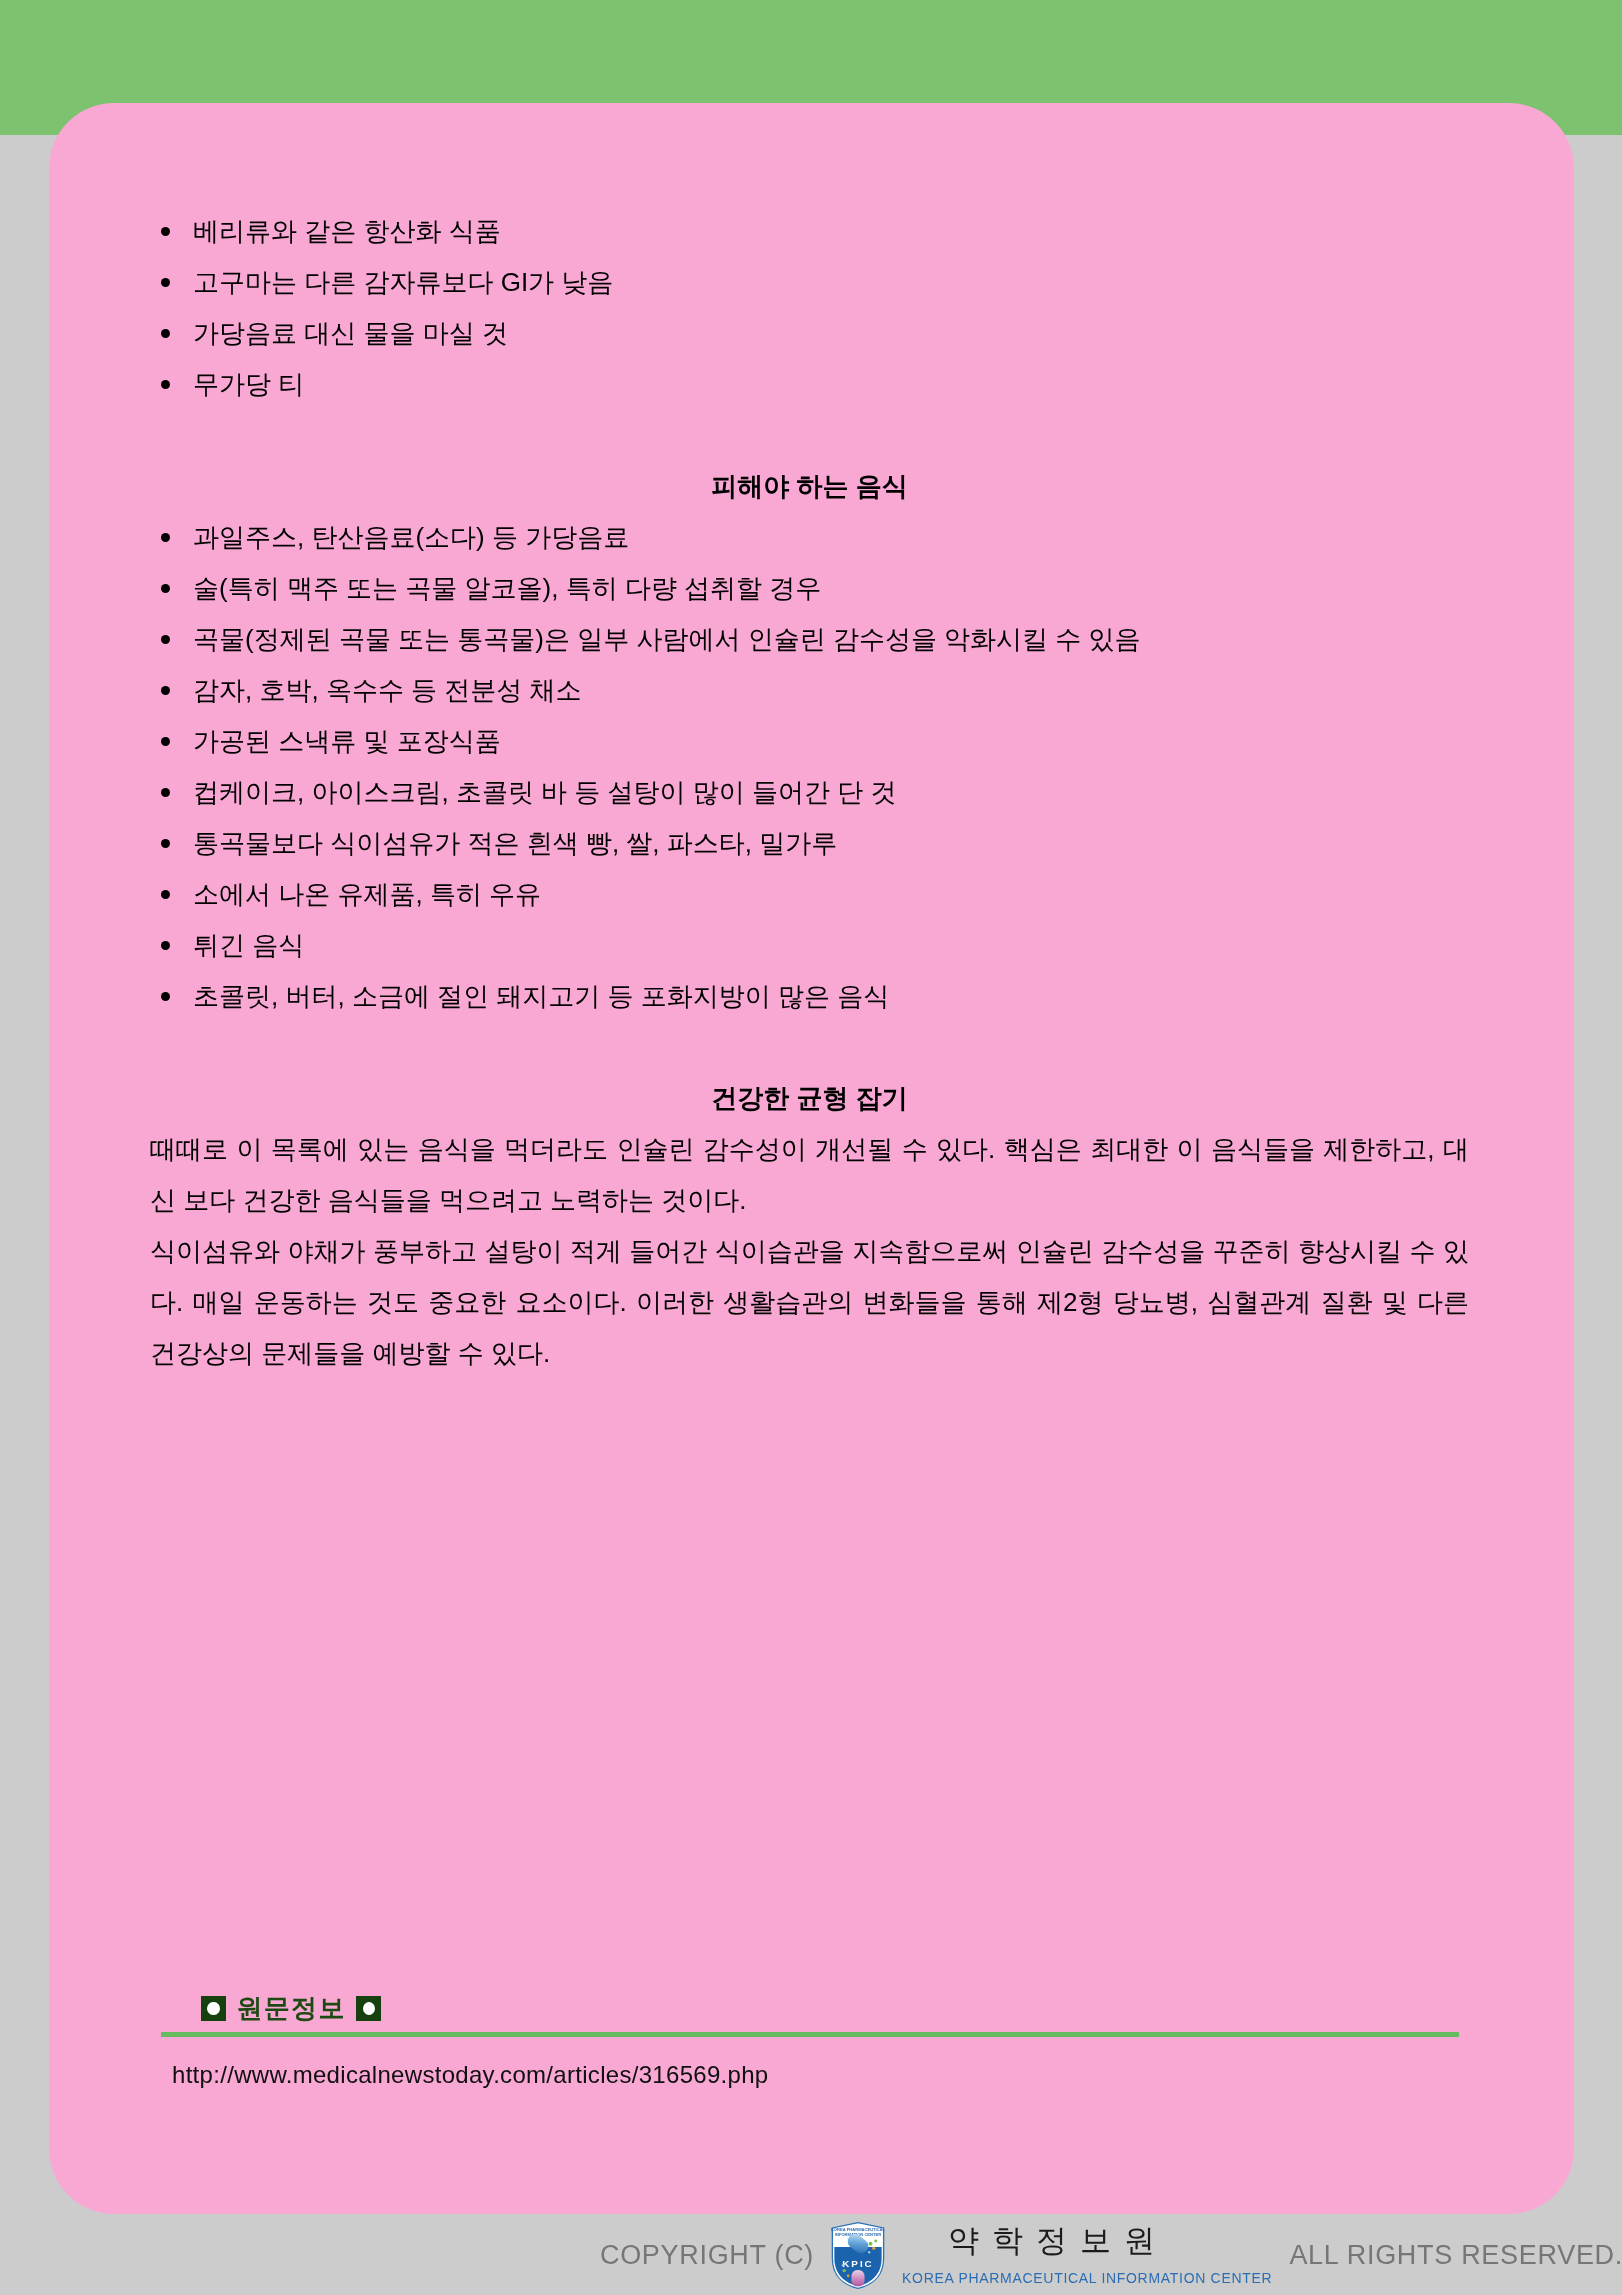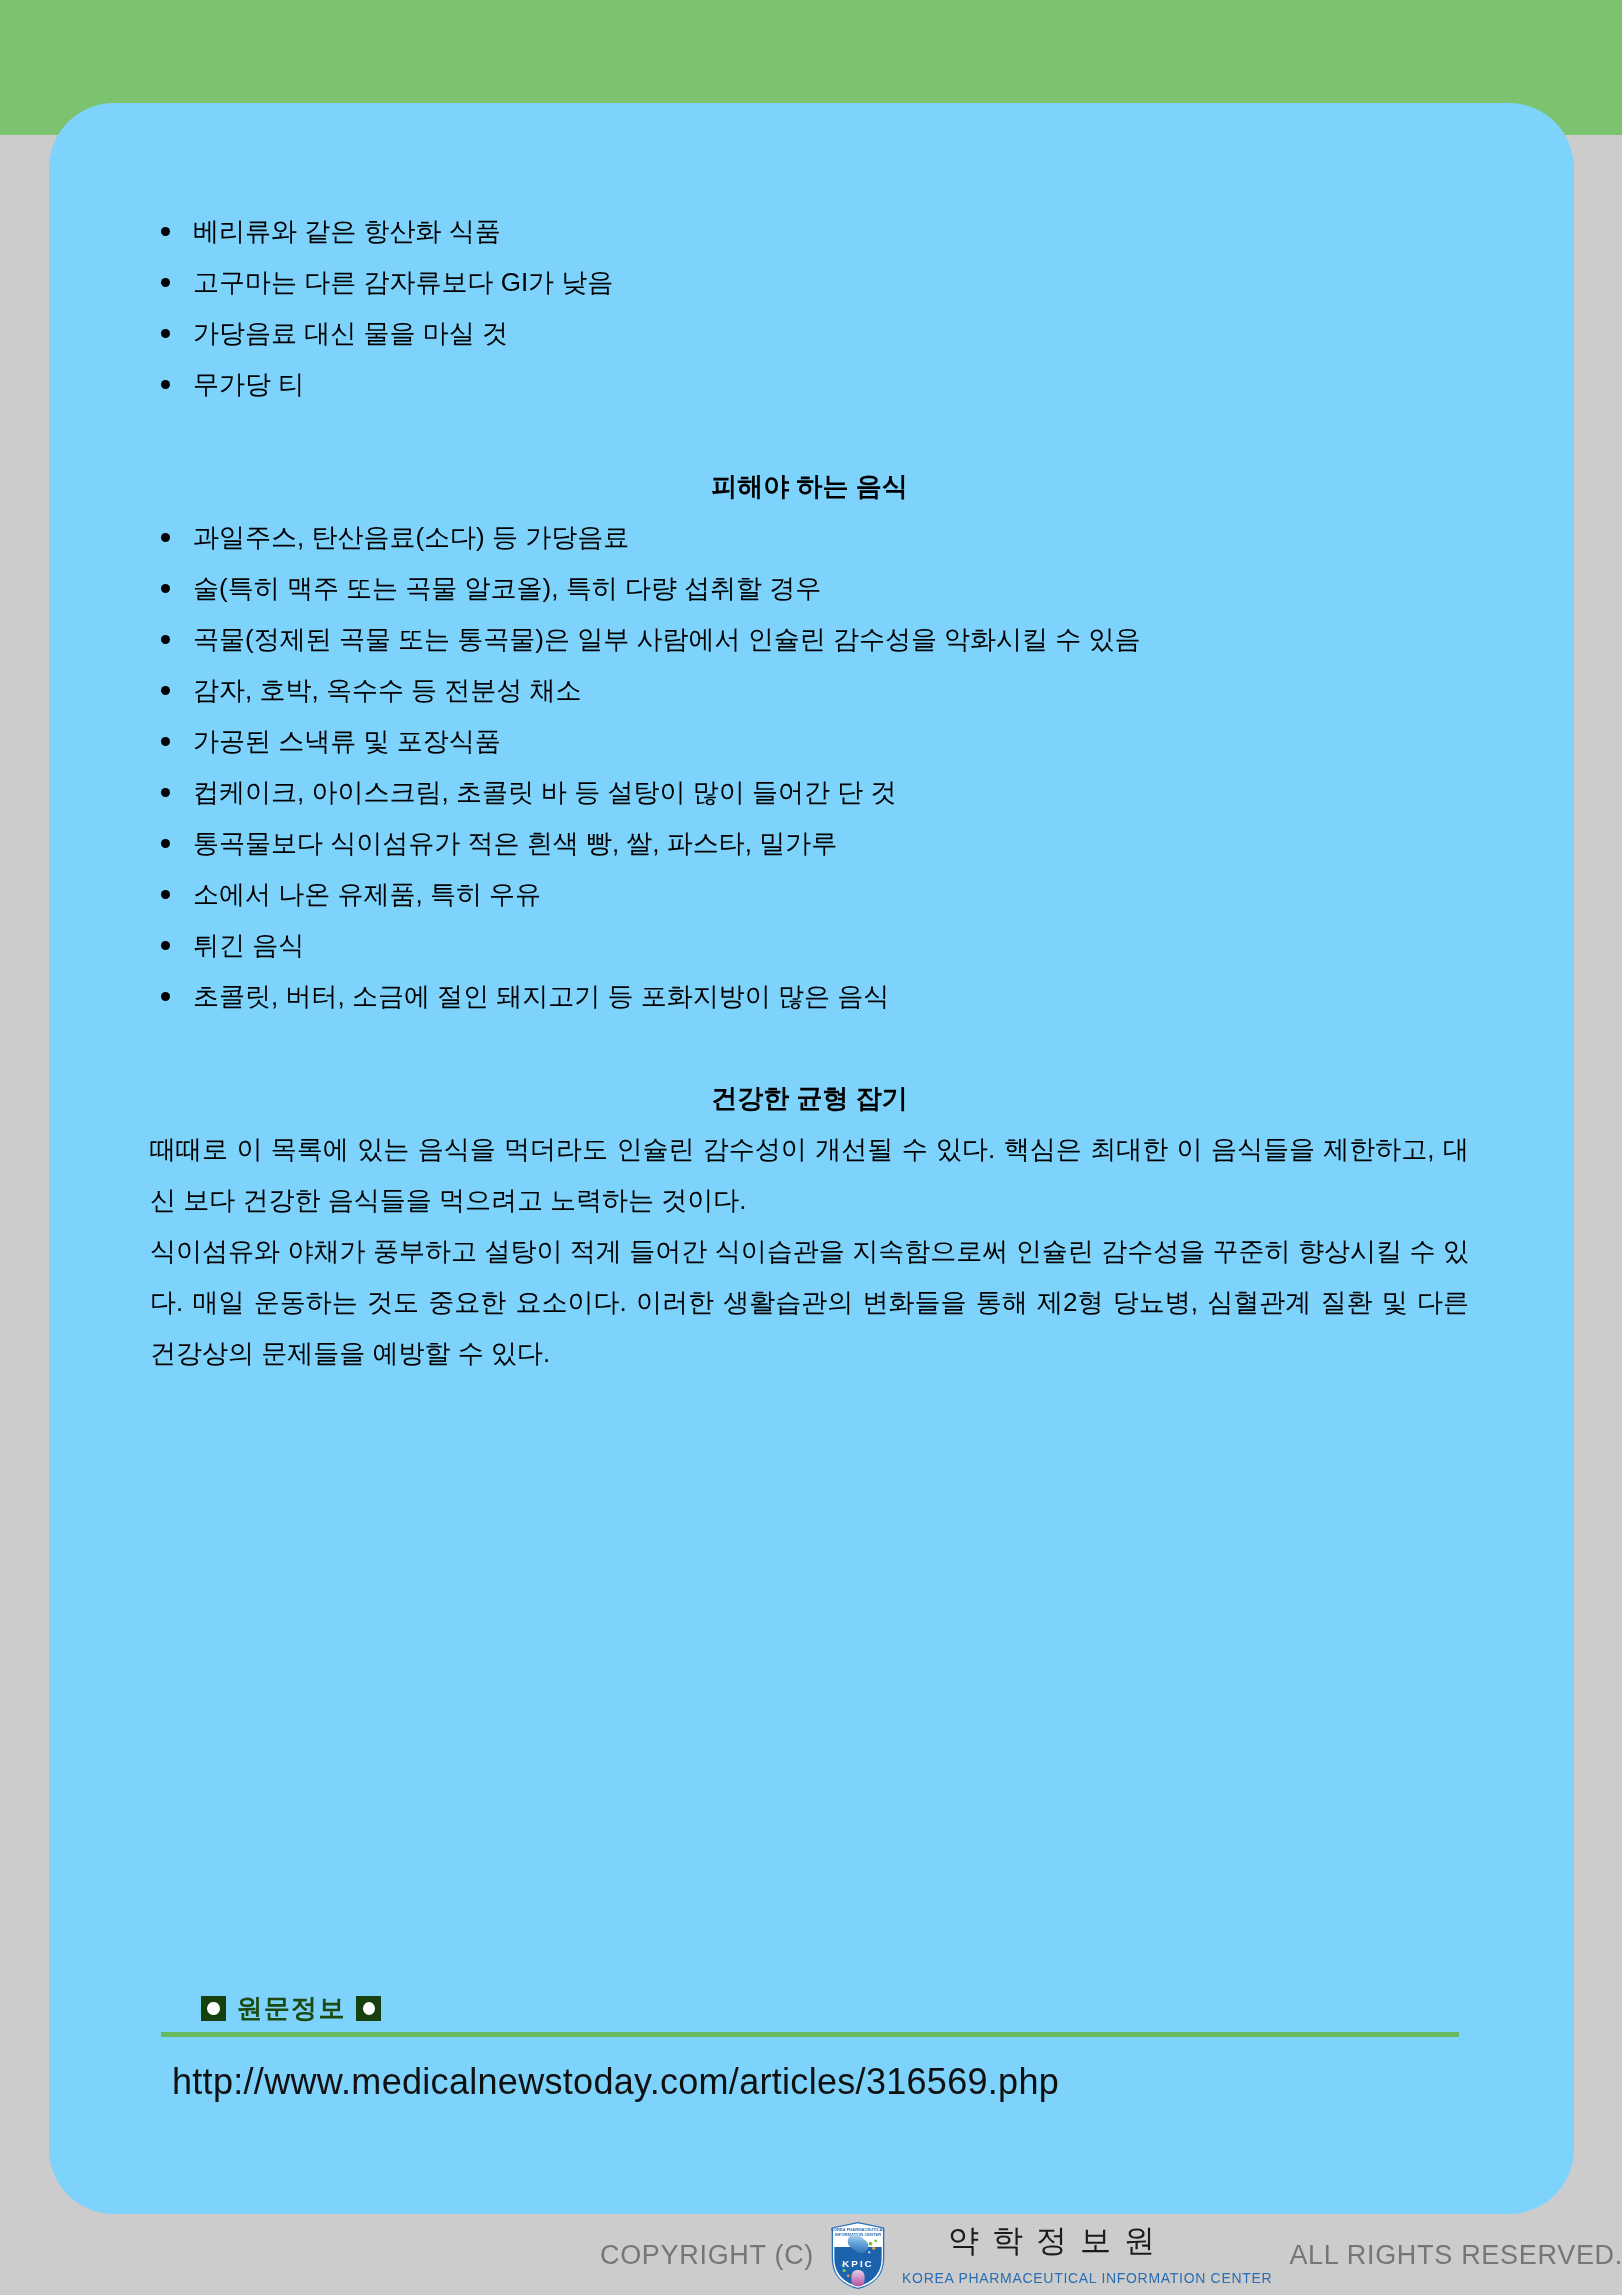--- a/index.html
+++ b/index.html
@@ -4,40 +4,40 @@
 <style>
   html,body { margin:0; padding:0; }
   body {
     width:1623px; height:2295px; position:relative; overflow:hidden;
     background:#cbcccb;
     font-family:"Liberation Sans","DejaVu Sans",sans-serif;
   }
   .band { position:absolute; left:0; top:0; width:1623px; height:135px; background:#7cc26f; }
   .card {
     position:absolute; left:49px; top:103px; width:1525px; height:2111px;
-    background:#7dd3fc; border-radius:65px;
+    background:#f9a8d4; border-radius:65px;
   }
   .content {
     position:absolute; left:101px; top:103px; width:1319px;
     font-size:26px; line-height:51px; color:#000;
   }
   ul.blist { list-style:none; margin:0; padding:0; }
   ul.blist li { position:relative; padding-left:43px; }
   .dot { position:absolute; left:10.5px; top:21px; width:9.2px; height:9.2px; border-radius:50%; background:#000; }
   h3.h { margin:51px 0 0 0; font-size:26px; font-weight:bold; line-height:51px;text-align:center; }
   p.para { margin:0; text-align:justify; text-justify:inter-word; }
   .gap-top { margin-top:51px; }
 
   .source { position:absolute; left:112px; top:1891px; width:1298px; }
   .label-row { display:flex; align-items:center; gap:10.5px; height:29px;margin-left:40px; }
   .sq { width:25px; height:25px; background:#16400e; display:flex; align-items:center; justify-content:center; }
   .sq-dot { width:12.4px; height:13.7px; border-radius:50%; background:#ffffff; }
   .label-text { font-size:26px; font-weight:bold; color:#1c4a12; letter-spacing:1.3px; }
   .underline { margin-top:9.2px; height:5.2px; background:#66bb5e; }
-  .url { margin:23.6px 0 0 11px; font-size:36px; color:#101010; letter-spacing:0.3px; }
+  .url { margin:23.6px 0 0 11px; font-size:24px; color:#101010; letter-spacing:0.3px; }
 
   .footer {
     position:absolute; left:0; top:2214px; width:1623px; height:82px;
     display:flex; align-items:center; justify-content:flex-end; gap:17px;
   }
   .copy-text { font-size:27px; color:#747678; letter-spacing:0.7px; white-space:nowrap; }
   .org-block { display:flex; flex-direction:column; align-items:flex-start; }
   .org-name { font-size:31px; color:#1b1b1b; letter-spacing:13px; white-space:nowrap; line-height:1.1;margin-left:46px; }
   .org-sub { font-size:14px; font-weight:normal; color:#2a6db4; letter-spacing:0.7px; margin-top:11px; white-space:nowrap; }
   .logo-wrap { width:54px; height:67px; flex:0 0 auto; }

